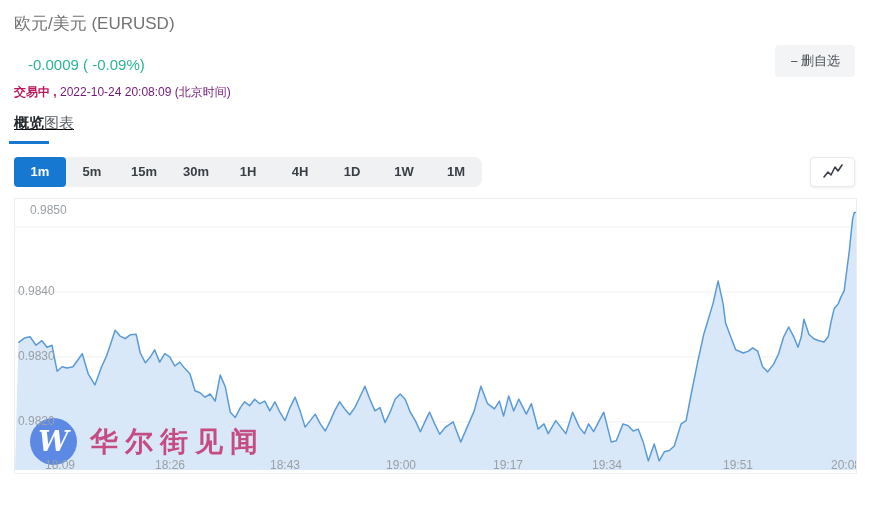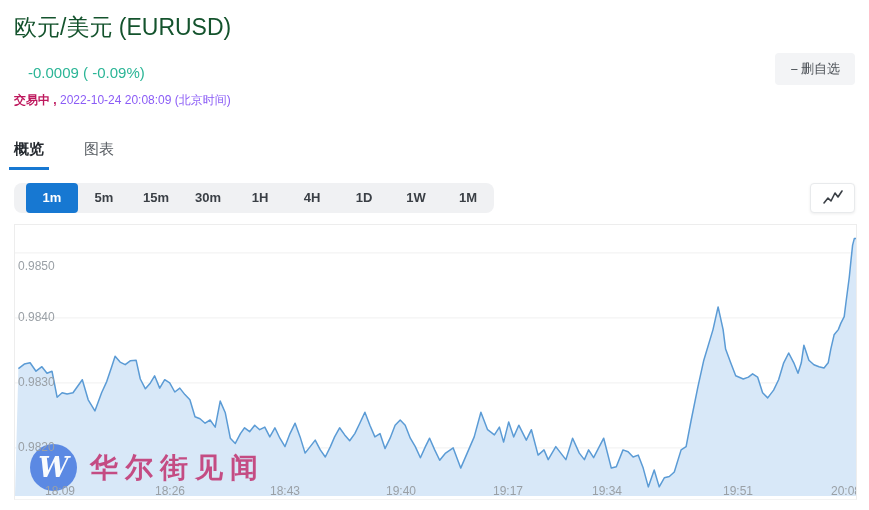--- a/index.html
+++ b/index.html
@@ -4,34 +4,34 @@
 <style>
   :root{
     --green:#2bb596;
     --blue:#1778d2;
     --axis:#9aa0a6;
   }
   html,body{margin:0;padding:0;background:#fff;}
   body{width:869px;height:510px;font-family:"Liberation Sans","DejaVu Sans",sans-serif;overflow:hidden;}
   .page{position:relative;width:869px;height:510px;background:#fff;}
   .header{padding:12px 14px 0 14px;}
-  .title{font-size:23px;color:#14532d;}
+  .title{font-size:17px;color:#737373;}
   .price-row{display:flex;align-items:center;margin-top:10px;}
   .price{font-size:29px;font-weight:bold;color:var(--green);letter-spacing:.5px;}
   .change{font-size:15px;color:var(--green);margin-left:14px;margin-top:6px;}
   .watchlist-btn{margin-left:auto;display:flex;align-items:center;gap:3px;background:#f3f4f6;border:none;border-radius:4px;height:32px;padding:0 15px;font-size:13px;color:#4a4f55;cursor:pointer;font-family:inherit;}
   .status-row{margin-top:7px;font-size:12px;}
   .status-label{color:#be185d;font-weight:bold;}
-  .status-time{color:#8b5cf6;}
-  .tabs{display:flex;gap:40px;margin-top:31px;padding:0 14px;border-bottom:1px solid transparent;}
+  .status-time{color:#701a75;}
+  .tabs{display:flex;margin-top:13px;padding:0 14px;border-bottom:1px solid transparent;text-decoration:underline;}
   .tab{font-size:15px;color:#565b61;padding-bottom:11px;position:relative;cursor:pointer;}
   .tab.active{color:#24292f;font-weight:bold;}
   .tab.active::after{content:"";position:absolute;left:-5px;right:-5px;bottom:0;height:3px;background:var(--blue);}
   .toolbar{margin:12px 14px 0 14px;display:flex;align-items:center;justify-content:space-between;}
-  .periods{display:flex;background:#f0f1f3;border-radius:8px;padding-left:12px;}
+  .periods{display:flex;background:#f0f1f3;border-radius:8px;}
   .period{width:52px;height:30px;line-height:30px;text-align:center;font-size:13px;font-weight:bold;color:#3a3f45;border-radius:4px;cursor:pointer;}
   .period.active{background:var(--blue);color:#fff;}
   .chart-type-btn{width:45px;height:30px;background:#fff;border:1px solid #e8eaec;border-radius:4px;box-shadow:0 1px 3px rgba(0,0,0,.07);display:flex;align-items:center;justify-content:center;cursor:pointer;padding:0;}
   .chart{position:relative;margin:11px 14px 0 14px;width:841px;height:274px;border:1px solid #ededed;border-bottom:1px solid #f3f3f3;overflow:hidden;box-sizing:content-box;}
   .chart svg{position:absolute;left:0;top:0;}
   .y-label{position:absolute;left:3px;font-size:12px;color:var(--axis);z-index:3;}
   .x-label{position:absolute;bottom:1px;transform:translateX(-50%);font-size:12px;color:var(--axis);white-space:nowrap;z-index:3;}
   .watermark{position:absolute;left:15px;top:219px;display:flex;align-items:center;z-index:2;}
   .wm-circle{width:47px;height:47px;border-radius:50%;background:#4679e0;opacity:.85;color:#fff;display:flex;align-items:center;justify-content:center;font-size:27px;font-weight:bold;font-style:italic;font-family:"DejaVu Serif",serif;}
   .wm-text{margin-left:13px;font-size:28px;font-weight:bold;color:#be185d;opacity:.75;letter-spacing:7px;}
@@ -88,23 +88,23 @@
         <path d="M3.4,143.6L9.3,139.1L15.1,137.8L21.0,146.2L26.9,141.7L32.0,148.2L37.0,146.2L42.1,172.2L47.1,167.7L52.1,169.0L58.0,167.7L67.3,154.7L73.2,174.8L79.9,185.9L86.6,167.7L91.7,156.6L96.7,141.7L100.1,131.3L105.1,137.1L110.2,139.7L115.2,135.8L121.1,135.2L125.3,154.0L130.4,163.8L135.4,157.9L139.6,150.8L144.7,163.1L149.7,154.7L154.7,157.9L159.8,167.0L164.8,163.1L169.9,169.6L174.9,174.8L180.0,191.7L185.0,193.7L190.1,198.2L195.1,195.0L200.2,202.1L205.2,176.1L210.3,187.8L215.3,213.2L220.3,218.4L225.4,208.6L229.6,202.8L234.6,206.7L239.7,200.2L244.7,204.7L249.8,202.1L254.8,211.9L259.9,202.8L264.9,213.2L270.0,221.6L275.0,208.6L280.1,198.2L285.1,211.9L290.1,228.1L295.2,221.6L300.2,215.1L305.3,224.9L310.3,232.0L315.4,221.6L319.6,211.9L324.6,202.8L329.7,209.9L334.7,215.8L339.8,208.6L344.8,198.2L349.9,187.2L354.9,200.2L359.9,211.9L365.0,208.6L370.0,223.6L375.1,213.2L380.1,200.2L385.2,195.0L390.2,200.2L395.3,213.2L400.3,221.6L405.4,232.7L410.4,221.6L414.6,213.2L419.7,224.9L424.7,235.3L430.6,228.1L438.2,222.9L445.7,243.1L459.2,211.9L465.9,187.2L472.6,204.7L479.4,209.9L484.4,202.1L488.6,217.1L493.7,196.9L498.7,211.9L503.8,200.2L511.3,215.1L516.4,204.7L523.1,230.1L529.0,224.9L533.2,234.6L540.8,221.6L545.8,228.1L550.9,234.6L557.6,213.2L564.3,228.1L569.4,234.6L573.6,224.9L578.6,232.7L588.7,213.2L596.3,243.1L601.3,241.8L608.0,224.9L613.1,226.8L618.1,232.0L623.2,230.1L628.2,243.1L633.3,261.9L639.2,245.0L644.2,261.9L649.3,252.8L654.3,251.5L659.3,247.0L666.1,224.9L671.1,221.6L676.2,195.0L682.9,161.8L688.8,135.2L698.0,104.6L703.1,81.9L708.1,104.6L710.6,124.1L715.7,137.8L720.7,150.8L728.3,154.0L733.4,152.1L737.6,148.8L742.6,152.1L747.6,167.7L752.7,172.9L758.6,165.1L763.6,154.7L768.7,137.8L773.7,128.0L778.8,137.8L783.0,148.2L786.3,137.8L788.9,120.2L793.9,135.2L798.9,139.7L804.0,141.7L809.0,143.0L813.2,137.8L815.8,124.1L819.1,109.8L823.3,104.6L825.9,98.1L829.2,91.6L830.9,78.0L832.6,65.0L834.3,52.0L836.0,35.1L837.6,20.1L839.3,13.6L841,13.6L841,271L0,271Z" fill="#d8e8f8" stroke="none"></path>
         <path d="M3.4,143.6L9.3,139.1L15.1,137.8L21.0,146.2L26.9,141.7L32.0,148.2L37.0,146.2L42.1,172.2L47.1,167.7L52.1,169.0L58.0,167.7L67.3,154.7L73.2,174.8L79.9,185.9L86.6,167.7L91.7,156.6L96.7,141.7L100.1,131.3L105.1,137.1L110.2,139.7L115.2,135.8L121.1,135.2L125.3,154.0L130.4,163.8L135.4,157.9L139.6,150.8L144.7,163.1L149.7,154.7L154.7,157.9L159.8,167.0L164.8,163.1L169.9,169.6L174.9,174.8L180.0,191.7L185.0,193.7L190.1,198.2L195.1,195.0L200.2,202.1L205.2,176.1L210.3,187.8L215.3,213.2L220.3,218.4L225.4,208.6L229.6,202.8L234.6,206.7L239.7,200.2L244.7,204.7L249.8,202.1L254.8,211.9L259.9,202.8L264.9,213.2L270.0,221.6L275.0,208.6L280.1,198.2L285.1,211.9L290.1,228.1L295.2,221.6L300.2,215.1L305.3,224.9L310.3,232.0L315.4,221.6L319.6,211.9L324.6,202.8L329.7,209.9L334.7,215.8L339.8,208.6L344.8,198.2L349.9,187.2L354.9,200.2L359.9,211.9L365.0,208.6L370.0,223.6L375.1,213.2L380.1,200.2L385.2,195.0L390.2,200.2L395.3,213.2L400.3,221.6L405.4,232.7L410.4,221.6L414.6,213.2L419.7,224.9L424.7,235.3L430.6,228.1L438.2,222.9L445.7,243.1L459.2,211.9L465.9,187.2L472.6,204.7L479.4,209.9L484.4,202.1L488.6,217.1L493.7,196.9L498.7,211.9L503.8,200.2L511.3,215.1L516.4,204.7L523.1,230.1L529.0,224.9L533.2,234.6L540.8,221.6L545.8,228.1L550.9,234.6L557.6,213.2L564.3,228.1L569.4,234.6L573.6,224.9L578.6,232.7L588.7,213.2L596.3,243.1L601.3,241.8L608.0,224.9L613.1,226.8L618.1,232.0L623.2,230.1L628.2,243.1L633.3,261.9L639.2,245.0L644.2,261.9L649.3,252.8L654.3,251.5L659.3,247.0L666.1,224.9L671.1,221.6L676.2,195.0L682.9,161.8L688.8,135.2L698.0,104.6L703.1,81.9L708.1,104.6L710.6,124.1L715.7,137.8L720.7,150.8L728.3,154.0L733.4,152.1L737.6,148.8L742.6,152.1L747.6,167.7L752.7,172.9L758.6,165.1L763.6,154.7L768.7,137.8L773.7,128.0L778.8,137.8L783.0,148.2L786.3,137.8L788.9,120.2L793.9,135.2L798.9,139.7L804.0,141.7L809.0,143.0L813.2,137.8L815.8,124.1L819.1,109.8L823.3,104.6L825.9,98.1L829.2,91.6L830.9,78.0L832.6,65.0L834.3,52.0L836.0,35.1L837.6,20.1L839.3,13.6L841,13.6" fill="none" stroke="#5b9bd5" stroke-width="1.5" stroke-linejoin="round"></path>
       </svg>
     <div class="watermark">
       <div class="wm-circle">W</div>
       <div class="wm-text">华尔街见闻</div>
     </div>
   <div class="y-label" style="top: 214.909px;">0.9820</div>
       <div class="y-label" style="top: 149.921px;">0.9830</div>
       <div class="y-label" style="top: 84.9329px;">0.9840</div>
-      <div class="y-label" style="top: 34px;">0.9850</div>
+      <div class="y-label" style="top: 4px; margin-left: 12px;">0.9850</div>
       <div class="x-label" style="left: 45px;">18:09</div>
       <div class="x-label" style="left: 155px; text-align: right;">18:26</div>
       <div class="x-label" style="left: 270px;">18:43</div>
-      <div class="x-label" style="left: 386px;">19:40</div>
+      <div class="x-label" style="left: 386px;">19:00</div>
       <div class="x-label" style="left: 493px;">19:17</div>
       <div class="x-label" style="left: 592px;">19:34</div>
       <div class="x-label" style="left: 723px; text-align: center;">19:51</div>
       <div class="x-label" style="left: 831px;">20:08</div>
     </div>
 </div>
 
 </body></html>

